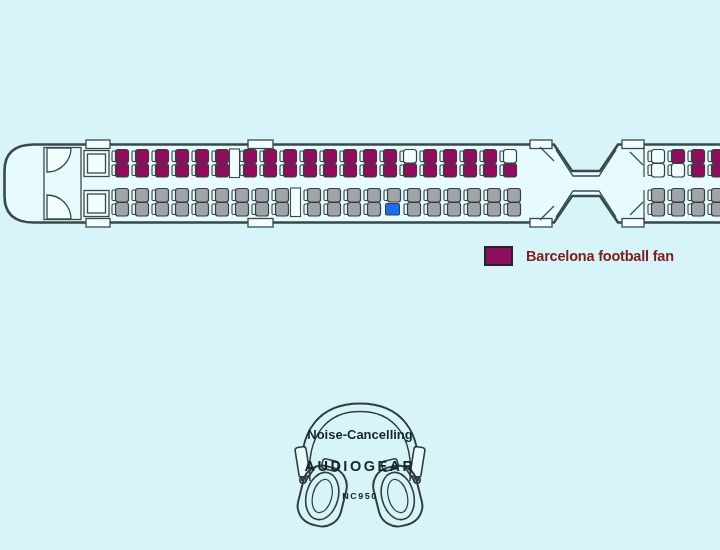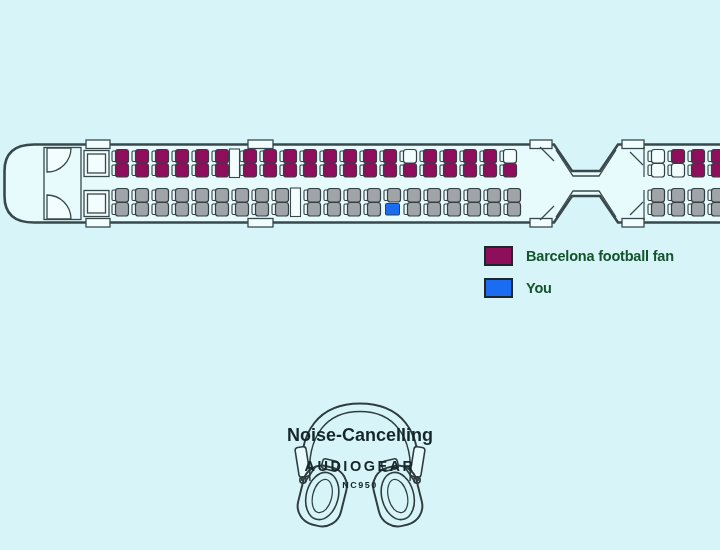--- a/index.html
+++ b/index.html
@@ -17,30 +17,30 @@
   .lg-row{
     display:flex;align-items:center;height:32px;
   }
   .swatch{
     width:25px;height:16px;
     border:2px solid #1E282B;
     margin-right:13px;
     flex:0 0 auto;
   }
   .lg-label{
-    font-size:14.5px;font-weight:700;color:#14532d;
+    font-size:14.5px;font-weight:700;color:#7f1d1d;
     letter-spacing:-0.2px;white-space:nowrap;
   }
   #hp-text{
     position:absolute;left:280px;top:427px;width:160px;
     text-align:center;color:#16272B;
   }
-  .hp-line{font-size:18px;font-weight:700;line-height:16px;}
+  .hp-line{font-size:13px;font-weight:700;line-height:16px;}
   .hp-brand{font-size:14.5px;font-weight:700;letter-spacing:2.5px;line-height:17px;margin-top:15px;}
-  .hp-model{font-size:9px;font-weight:700;letter-spacing:1.5px;line-height:12px;margin-top:4px;}
+  .hp-model{font-size:9px;font-weight:700;letter-spacing:1.5px;line-height:12px;margin-top:15px;}
 </style>
 </head>
 <body>
 
 <div id="stage">
 
   <svg id="scene" width="720" height="550" viewBox="0 0 720 550">
 
     <g stroke="#38494E" fill="#E7FBFC">
       <path stroke-width="2.6" d="M 34 144.5 L 554 144.5 L 572 171 L 600 171 L 618 144.5 L 730 144.5
@@ -496,24 +496,20 @@
         <rect x="390" y="459" width="16" height="10" rx="3" stroke-width="1.6"></rect>
       </g>
     </g>
   </svg>
 
   <div id="legend">
     <div class="lg-row">
       <span class="swatch" style="background: rgb(142, 14, 92);"></span>
       <span class="lg-label">Barcelona football fan</span>
     </div>
-    <div class="lg-row">
-      <span class="swatch" style="background: rgb(28, 108, 242);"></span>
-      <span class="lg-label">You</span>
-    </div>
   </div>
 
   <div id="hp-text">
     <div class="hp-line">Noise-Cancelling</div>
     <div class="hp-brand">AUDIOGEAR</div>
     <div class="hp-model">NC950</div>
   </div>
 
 </div>
 

